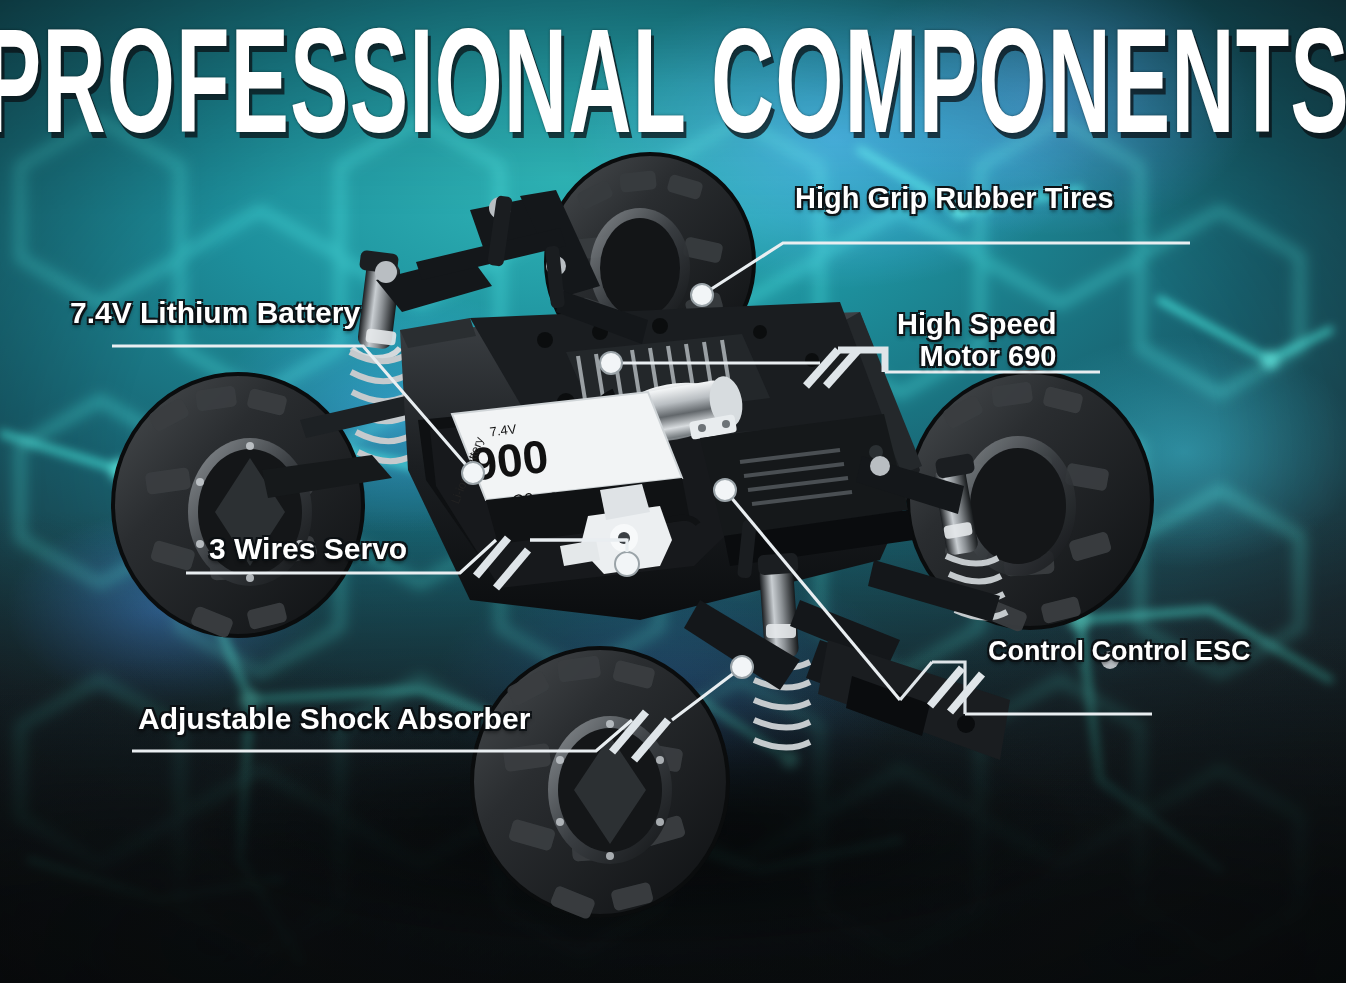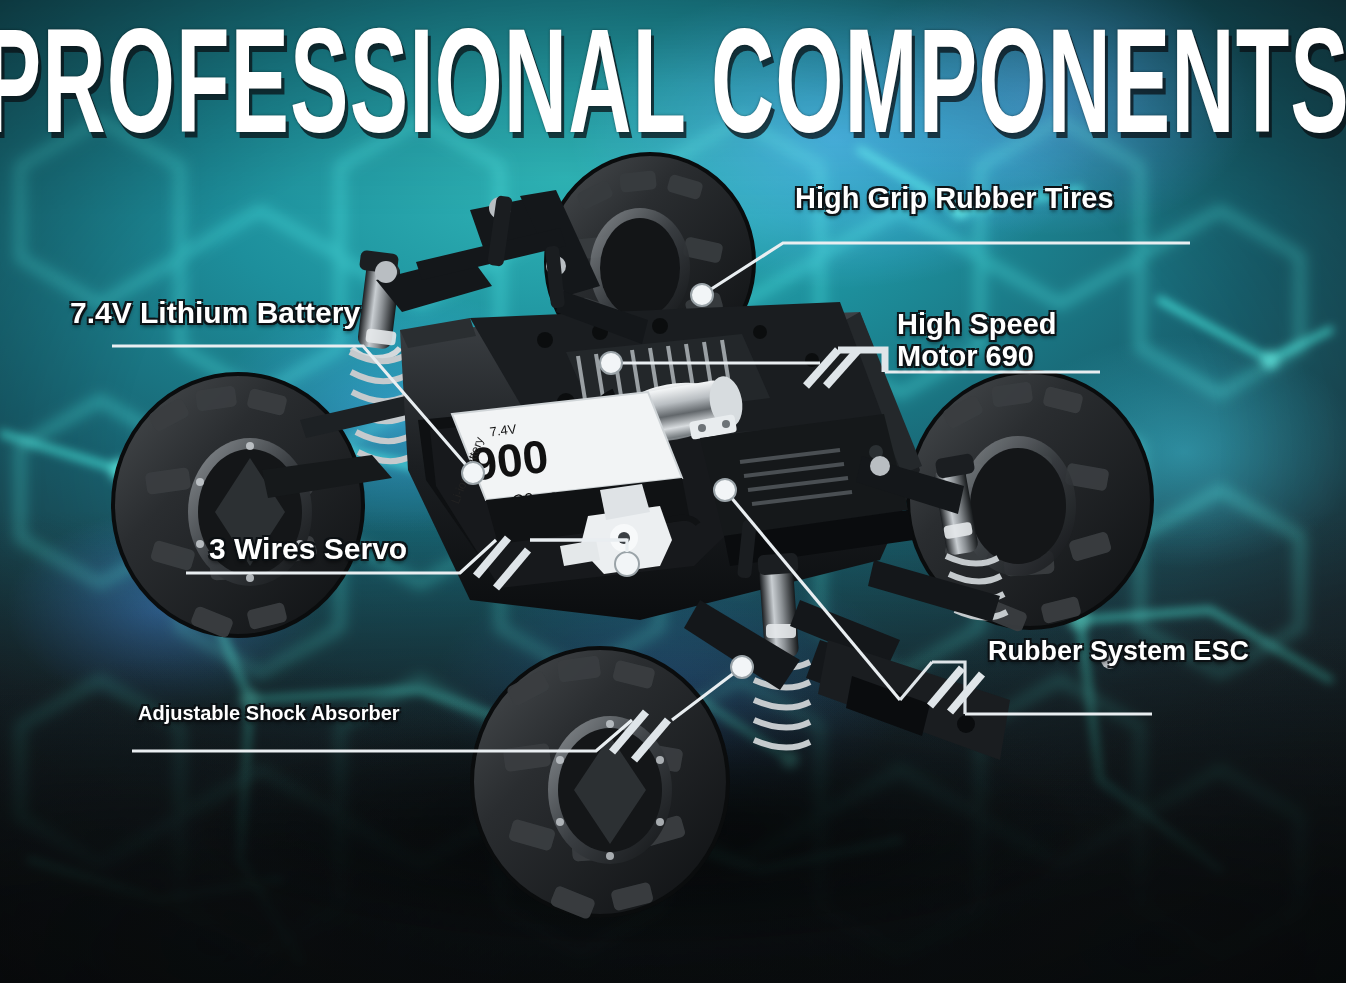--- a/index.html
+++ b/index.html
@@ -46,33 +46,33 @@
     font-family:"Liberation Sans Narrow","Liberation Sans",sans-serif;
     font-weight:700;font-size:86px;line-height:1;
     letter-spacing:1px;
     transform:scaleX(1.0);
     text-shadow:3px 4px 0 rgba(10,14,18,.72), 0 0 2px rgba(0,0,0,.5);
     white-space:nowrap;
   }
   .title span{display:inline-block;transform:scale(1.02,1.72);transform-origin:center top;}
 
   
-  .callout{position:absolute;color:#fff;font-weight:700;white-space:nowrap;}
+  .callout{position:absolute;color:#fff;font-weight:700;white-space:nowrap;text-align:right;}
   .callout .txt{
     display:block;
     text-shadow:
       -2px -2px 0 rgba(12,16,20,.92), 2px -2px 0 rgba(12,16,20,.92),
       -2px  2px 0 rgba(12,16,20,.92), 2px  2px 0 rgba(12,16,20,.92),
        0px  3px 4px rgba(0,0,0,.7);
   }
   .c-tires{left:795px;top:182px;font-size:29px;}
   .c-motor{left:897px;top:296px;font-size:29px;line-height:1.12;margin-top:12px;}
   .c-batt {left:70px; top:296px;font-size:30px;}
   .c-servo{left:209px;top:532px;font-size:30px;}
-  .c-shock{left:138px;top:702px;font-size:20px;}
+  .c-shock{left:138px;top:702px;font-size:30px;}
   .c-esc  {left:988px;top:636px;font-size:27px;line-height:1.14;}
 
   svg.lines{position:absolute;inset:0;width:1346px;height:983px;overflow:visible;}
 
   
   .car{position:absolute;left:0;top:0;width:1346px;height:983px;}
 </style>
 </head>
 <body>
 
@@ -524,16 +524,16 @@
 
   <div class="callout c-servo">
     <span class="txt">3 Wires Servo</span>
   </div>
 
   <div class="callout c-shock">
     <span class="txt">Adjustable Shock Absorber</span>
   </div>
 
   <div class="callout c-esc">
-    <span class="txt">Rubber System ESC</span>
+    <span class="txt">Control Control ESC</span>
   </div>
 
 </div>
 
 </body></html>

